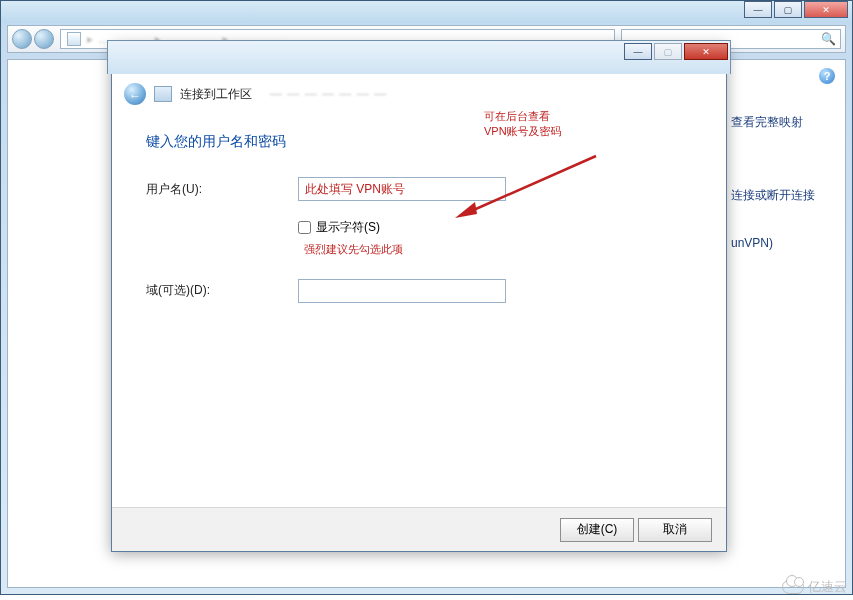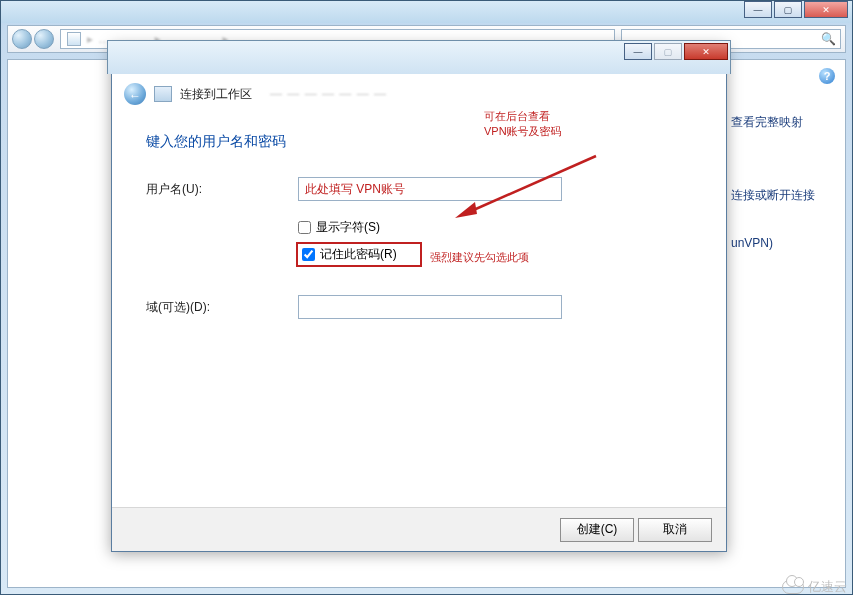--- a/index.html
+++ b/index.html
@@ -137,21 +137,21 @@
     border: 1px solid #88a6c1;
   }
   .dlg-title { font-size: 12px; }
 
   .dlg-content { padding: 12px 30px 0 34px; position: relative; }
   .instruction { color: #0a4aa5; font-size: 14px; margin: 10px 0 26px 0; }
 
   .form-row { display: flex; align-items: center; margin-bottom: 18px; }
   .form-label { width: 152px; color: #222; }
   .text-input {
-    width: 264px; height: 24px; border: 1px solid #9ab0c6;
+    width: 208px; height: 24px; border: 1px solid #9ab0c6;
     padding: 0 6px; font: inherit; color: #c02020;
     background: #fff;
   }
   .chk-row { display: flex; align-items: center; margin-left: 152px; margin-bottom: 6px; }
   .chk-row input { margin: 0 5px 0 0; }
   .chk-row.hl { border: 2px solid #c02020; padding: 2px 4px; width: 126px; }
 
   .annot {
     color: #c02020; position: absolute; font-size: 11px; line-height: 1.35;
   }
@@ -262,24 +262,20 @@
           <input class="text-input" value="此处填写 VPN账号" style="">
         </div>
 
 
         <div class="chk-row">
           <input type="checkbox" style="">
           <span>显示字符(S)</span>
         </div>
 
         <div style="display:flex; align-items:center; margin-left:150px; margin-top:4px;">
-          <div class="chk-row hl" style="margin-left:0">
-            <input type="checkbox" checked="" style="">
-            <span>记住此密码(R)</span>
-          </div>
           <span class="annot" style="position:static; margin-left:8px">强烈建议先勾选此项</span>
         </div>
 
         <div class="form-row" style="margin-top:22px">
           <div class="form-label">域(可选)(D):</div>
           <input class="text-input" value="" style="">
         </div>
       </div>
 
       <div class="dlg-footer">

